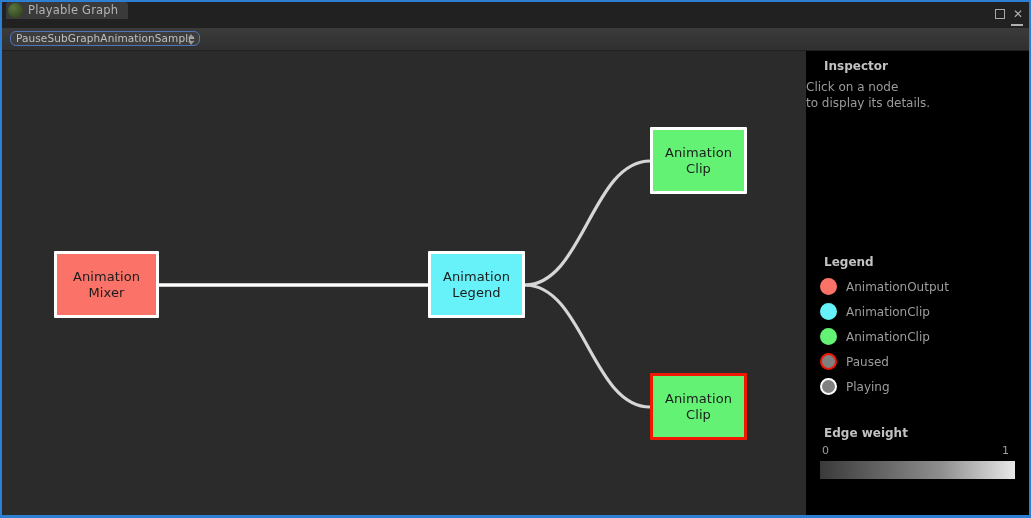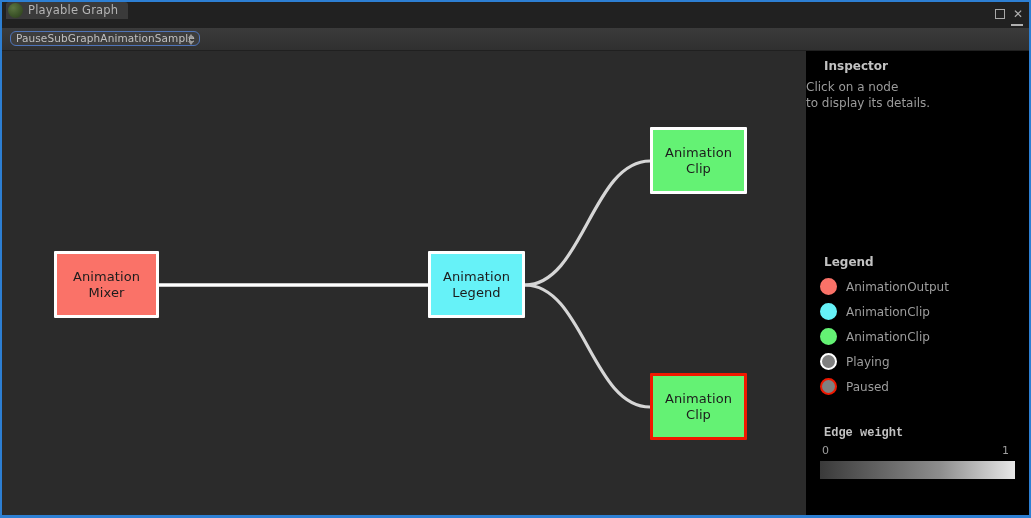--- a/index.html
+++ b/index.html
@@ -216,21 +216,20 @@
     flex: 0 0 auto;
     margin-right: 9px;
   }
   .legend-label { font-size: 12px; color: #9d9d9d; }
   #edge-weight-title {
     position: absolute;
     left: 18px; top: 375px;
     font-size: 12px;
     font-weight: bold;
     color: #c2c2c2;
-    font-family: Liberation Mono, monospace;
   }
   #edge-weight-min {
     position: absolute;
     left: 16px; top: 393px;
     font-size: 11px; color: #9d9d9d;
   }
   #edge-weight-max {
     position: absolute;
     right: 20px; top: 393px;
     font-size: 11px; color: #9d9d9d;
@@ -329,26 +328,26 @@
         </div>
         <div class="legend-row">
           <span class="legend-swatch" style="background:#66f2f8; border:2px solid #66f2f8;"></span>
           <span class="legend-label">AnimationClip</span>
         </div>
         <div class="legend-row">
           <span class="legend-swatch" style="background:#64f274; border:2px solid #64f274;"></span>
           <span class="legend-label">AnimationClip</span>
         </div>
         <div class="legend-row">
+          <span class="legend-swatch" style="background:#808080; border:2.5px solid #f01800;"></span>
+          <span class="legend-label">Paused</span>
+        </div>
+        <div class="legend-row">
           <span class="legend-swatch" style="background:#808080; border:2.5px solid #ffffff;"></span>
           <span class="legend-label">Playing</span>
-        </div>
-        <div class="legend-row">
-          <span class="legend-swatch" style="background:#808080; border:2.5px solid #f01800;"></span>
-          <span class="legend-label">Paused</span>
         </div>
       </div>
 
       <div id="edge-weight-title">Edge weight</div>
       <div id="edge-weight-min">0</div>
       <div id="edge-weight-max">1</div>
       <div id="edge-weight-bar"></div>
     </div>
 
   </div>

